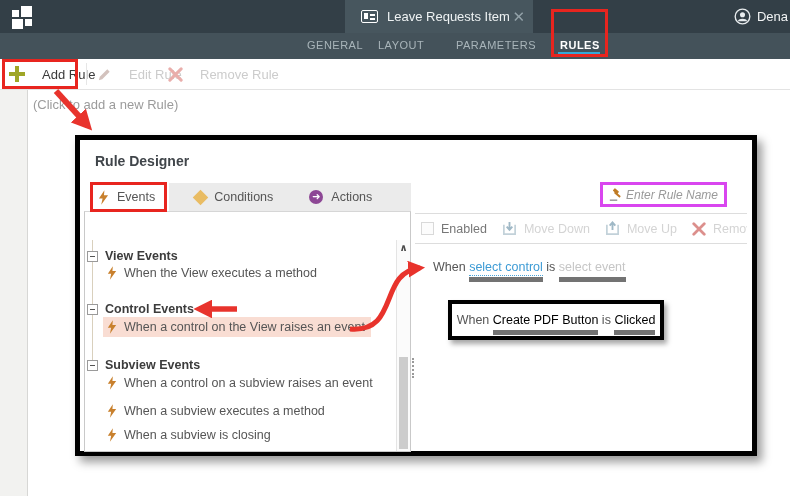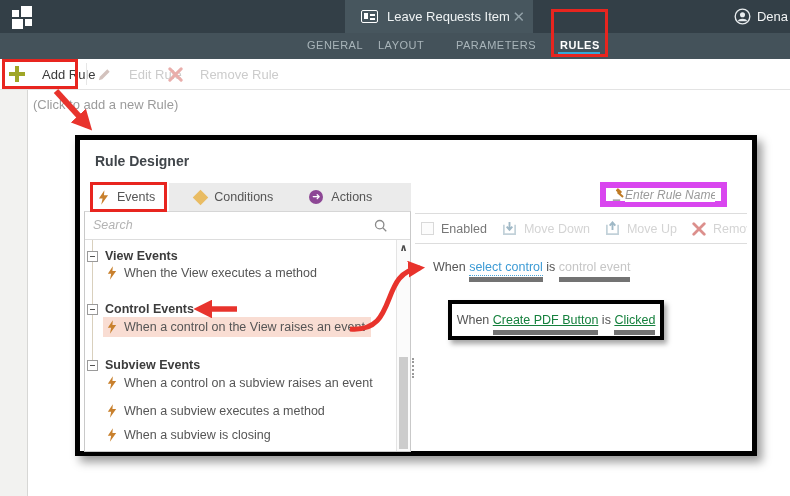--- a/index.html
+++ b/index.html
@@ -81,21 +81,21 @@
 
   
   #tree-scroll { position:absolute; right:0; top:0; bottom:0; width:14px; background:#fbfbfb;
     border-left:1px solid #e4e4e4; }
   #scroll-up { position:absolute; top:2px; left:0; width:13px; text-align:center; color:#4a4a4a;
     font-size:10px; font-weight:bold; cursor:pointer; }
   #scroll-thumb { position:absolute; left:2px; top:117px; width:9px; height:92px; background:#ccc; cursor:pointer; }
   #pane-grip { left:332px; top:218px; width:3px; height:20px; border-left:2px dotted #9a9a9a; }
 
   
-  #rule-name-box { left:520px; top:42px; width:127px; height:25px; border:6px solid #d946ef;
+  #rule-name-box { left:520px; top:42px; width:127px; height:25px; border:3px solid #d946ef;
     display:flex; align-items:center; padding:0 6px; background:#fff; }
   #rule-name-input { border:0; outline:none; width:100%; font-style:italic; font-size:12px;
     color:#777; text-align:right; font-family:inherit; }
   #rule-name-input::placeholder { color:#9a9a9a; }
 
   #right-pane { left:335px; top:73px; width:332px; height:238px; border-top:1px solid #ddd; }
   #rp-toolbar { position:relative; height:30px; border-bottom:1px solid #ddd; display:flex;
     align-items:center; gap:7px; padding-left:6px; white-space:nowrap; overflow:hidden; font-size:12.5px; }
   #cb-enabled { width:13px; height:13px; border:1px solid #d9d9d9; background:#fcfcfc; flex:none; cursor:pointer; }
   .rp-en { color:#777; margin-right:8px; }
@@ -103,21 +103,21 @@
   .mv-ic { flex:none; }
 
   #rule-line { position:absolute; left:18px; top:46px; font-size:12.5px; color:#555; }
   .redline { border-bottom:5px solid #737373; padding-bottom:3px; }
   .sel-ctrl { color:#3d9bd5; border-bottom:1px dotted #4aa3d8; padding-bottom:1px; cursor:pointer; }
   .sel-evt { color:#c6c6c6; cursor:pointer; }
 
   #callout { position:absolute; left:33px; top:86px; width:216px; height:40px; border:4px solid #000;
     background:#fff; box-shadow:3px 4px 5px rgba(0,0,0,.35); display:flex; align-items:center;
     justify-content:center; font-size:12.5px; color:#555; }
-  .co-link { color:#15803d; text-decoration:underline; cursor:pointer; }
+  .co-link { color:#000000; cursor:pointer; }
 
   
   .red-frame { position:absolute; border:3px solid #e8251f; z-index:40; pointer-events:none; }
   #frame-rules { left:551px; top:9px; width:57px; height:48px; }
   #frame-add { left:2px; top:59px; width:76px; height:30px; }
   #frame-events { left:10px; top:42px; width:77px; height:30px; }
   #arrows { position:absolute; left:0; top:0; z-index:50; pointer-events:none; }
 </style>
 </head>
 <body>
@@ -195,27 +195,20 @@
         <span class="diamond"></span>
         <span>Conditions</span>
       </div>
       <div class="dlg-tab" style="margin-left:8px">
         <span class="action-circle">➜</span>
         <span>Actions</span>
       </div>
     </div>
 
     <div id="left-pane" class="abs">
-      <div id="search-row">
-        <input id="search-input" placeholder="Search" style="">
-        <svg style="position:absolute;right:22px;top:7px" width="14" height="14" viewBox="0 0 16 16">
-          <circle cx="6.5" cy="6.5" r="4.8" fill="none" stroke="#8a8a8a" stroke-width="1.5"></circle>
-          <path d="M10 10 L14 14" stroke="#8a8a8a" stroke-width="1.5"></path>
-        </svg>
-      </div>
       <div id="tree">
         <div id="root-line"></div>
 
         <div class="t-row" style="top:5px">
           <span class="expander"></span>
           <span class="t-group">View Events</span>
         </div>
         <div class="t-row t-indent" style="top:22px">
           <div class="t-item">
             <svg class="bolt" width="10" height="14" viewBox="0 0 12 16">
@@ -302,21 +295,21 @@
           <path d="M2 2 L14 14 M14 2 L2 14" stroke="#dc8f8c" stroke-width="3.2" stroke-linecap="round"></path>
         </svg>
         <span class="rp-dis">Remove</span>
 
       </div>
 
       <div id="rule-line">
         <span>When</span>
         <span class="redline"><span class="sel-ctrl">select control</span></span>
         <span>is</span>
-        <span class="redline"><span class="sel-evt">control event</span></span>
+        <span class="redline"><span class="sel-evt">select event</span></span>
       </div>
 
       <div id="callout">
         <span>
           <span>When</span>
           <span class="redline"><span class="co-link">Create PDF Button</span></span>
           <span>is</span>
           <span class="redline"><span class="co-link">Clicked</span></span>
         </span>
       </div>

